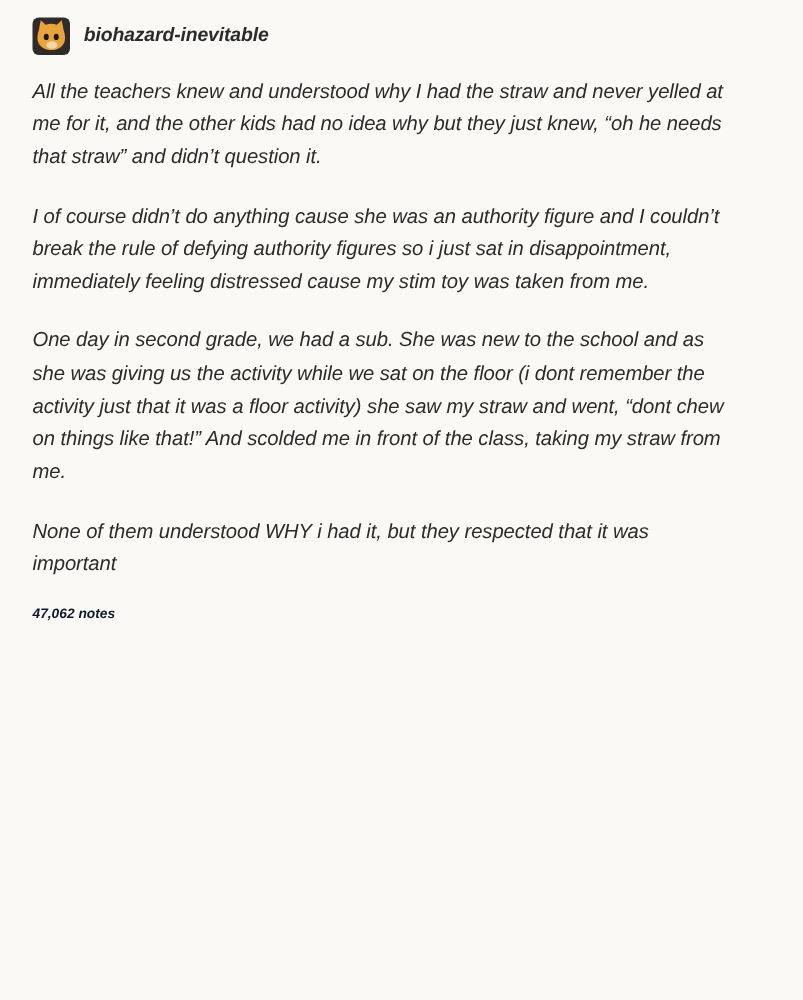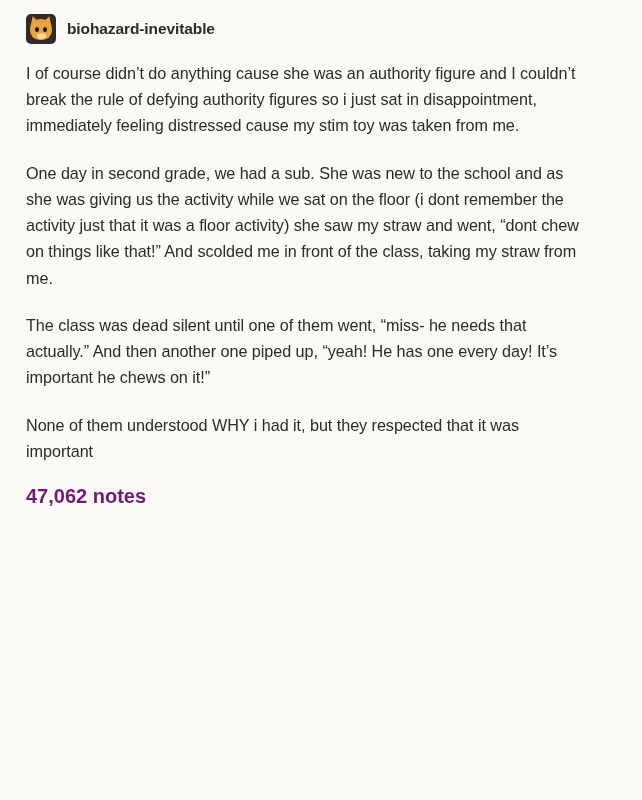--- a/index.html
+++ b/index.html
@@ -11,20 +11,21 @@
     width: 642px;
     height: 800px;
     font-family: "Liberation Sans", sans-serif;
     color: #2b2b2b;
     -webkit-font-smoothing: antialiased;
   }
   .post {
     width: 616px;
     box-sizing: border-box;
     padding: 14px 26px 0 26px;
+    font-style: italic;
   }
   .post-header {
     display: flex;
     align-items: center;
     gap: 11px;
     margin-bottom: 16px;
   }
   .avatar {
     width: 30px;
     height: 30px;
@@ -81,23 +82,23 @@
   }
   .body-text p {
     margin: 0 0 21px 0;
     font-size: 16.2px;
     line-height: 1.62;
     color: #2b2b2b;
     letter-spacing: -0.05px;
   }
   .notes {
     margin-top: 14px;
-    font-size: 20px;
+    font-size: 11px;
     font-weight: bold;
-    color: #701a75;
+    color: #0f172a;
     padding-bottom: 20px;
   }
 </style>
 </head>
 <body>
 
 <div class="post">
 
   <div class="post-header">
     <div class="avatar">
@@ -105,21 +106,21 @@
       <div class="ear-r"></div>
       <div class="face"></div>
       <div class="eye-l"></div>
       <div class="eye-r"></div>
       <div class="muzzle"></div>
     </div>
     <div class="username">biohazard-inevitable</div>
   </div>
 
   <div class="body-text">
+    <p>All the teachers knew and understood why I had the straw and never yelled at me for it, and the other kids had no idea why but they just knew, “oh he needs that straw” and didn’t question it.</p>
     <p>I of course didn’t do anything cause she was an authority figure and I couldn’t break the rule of defying authority figures so i just sat in disappointment, immediately feeling distressed cause my stim toy was taken from me.</p>
     <p>One day in second grade, we had a sub. She was new to the school and as she was giving us the activity while we sat on the floor (i dont remember the activity just that it was a floor activity) she saw my straw and went, “dont chew on things like that!” And scolded me in front of the class, taking my straw from me.</p>
-    <p>The class was dead silent until one of them went, “miss- he needs that actually.” And then another one piped up, “yeah! He has one every day! It’s important he chews on it!”</p>
     <p>None of them understood WHY i had it, but they respected that it was important</p>
   </div>
 
   <div class="notes">47,062 notes</div>
 
 </div>
 
 </body></html>

